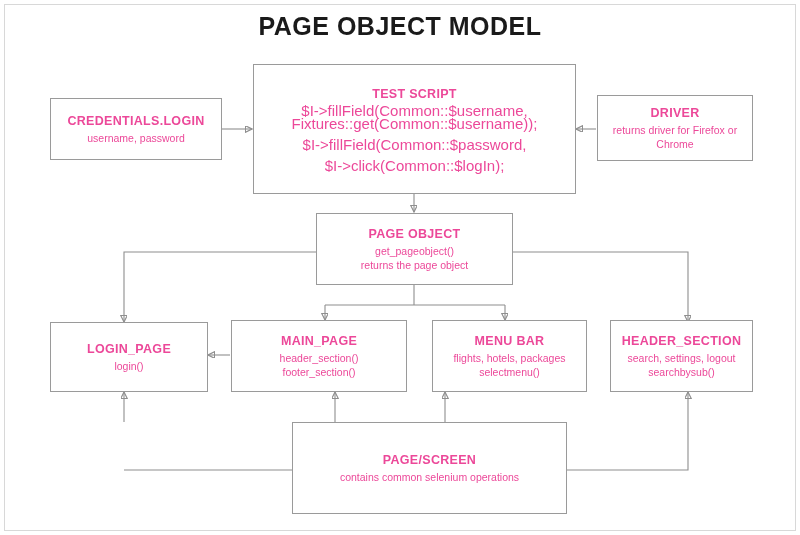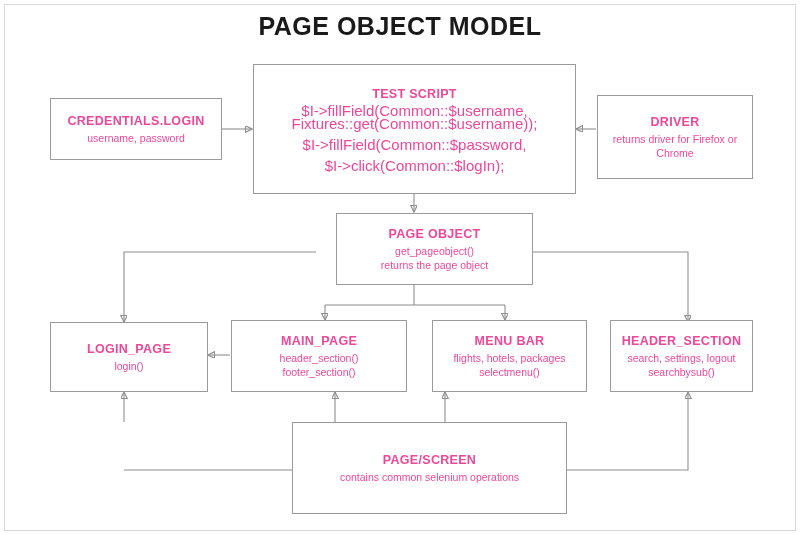--- a/index.html
+++ b/index.html
@@ -131,27 +131,27 @@
   <div class="box" style="left:253px; top:64px; width:323px; height:130px;">
     <div class="hdr">TEST SCRIPT</div>
     <div class="ln code">$I-&gt;fillField(Common::$username,</div>
     <div class="ln code">Fixtures::get(Common::$username));</div>
     <div class="spacer"></div>
     <div class="ln code">$I-&gt;fillField(Common::$password,</div>
     <div class="spacer"></div>
     <div class="ln code">$I-&gt;click(Common::$logIn);</div>
   </div>
 
-  <div class="box" style="left:597px; top:95px; width:156px; height:84px;">
+  <div class="box" style="left:597px; top:95px; width:156px; height:66px;">
     <div class="hdr">DRIVER</div>
     <div class="ln">returns driver for Firefox or</div>
     <div class="ln">Chrome</div>
   </div>
 
-  <div class="box" style="left:316px; top:213px; width:197px; height:72px;margin-left:20px;">
+  <div class="box" style="left:316px; top:213px; width:197px; height:72px;">
     <div class="hdr">PAGE OBJECT</div>
     <div class="ln">get_pageobject()</div>
     <div class="ln">returns the page object</div>
   </div>
 
   <div class="box" style="left:50px; top:322px; width:158px; height:70px;">
     <div class="hdr">LOGIN_PAGE</div>
     <div class="ln">login()</div>
   </div>
 

